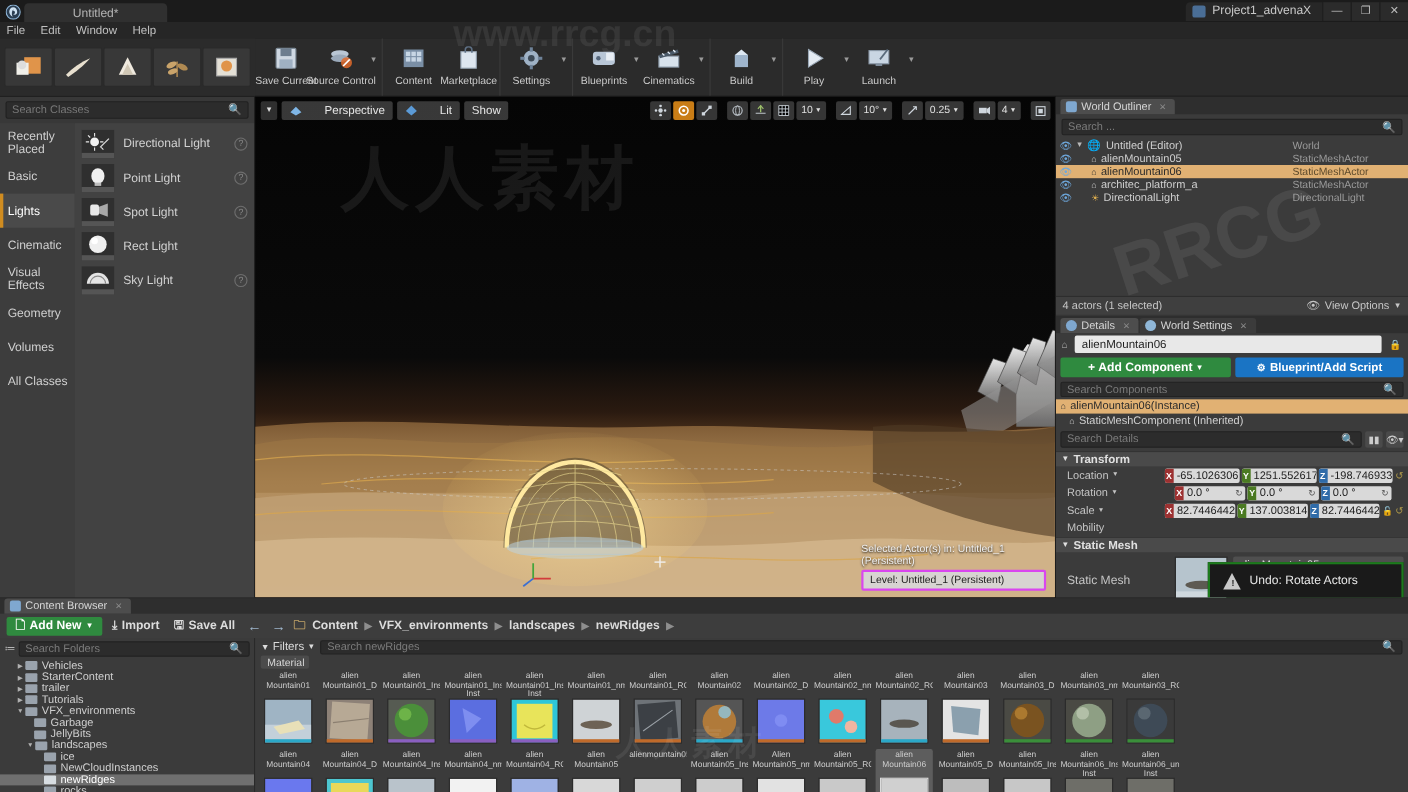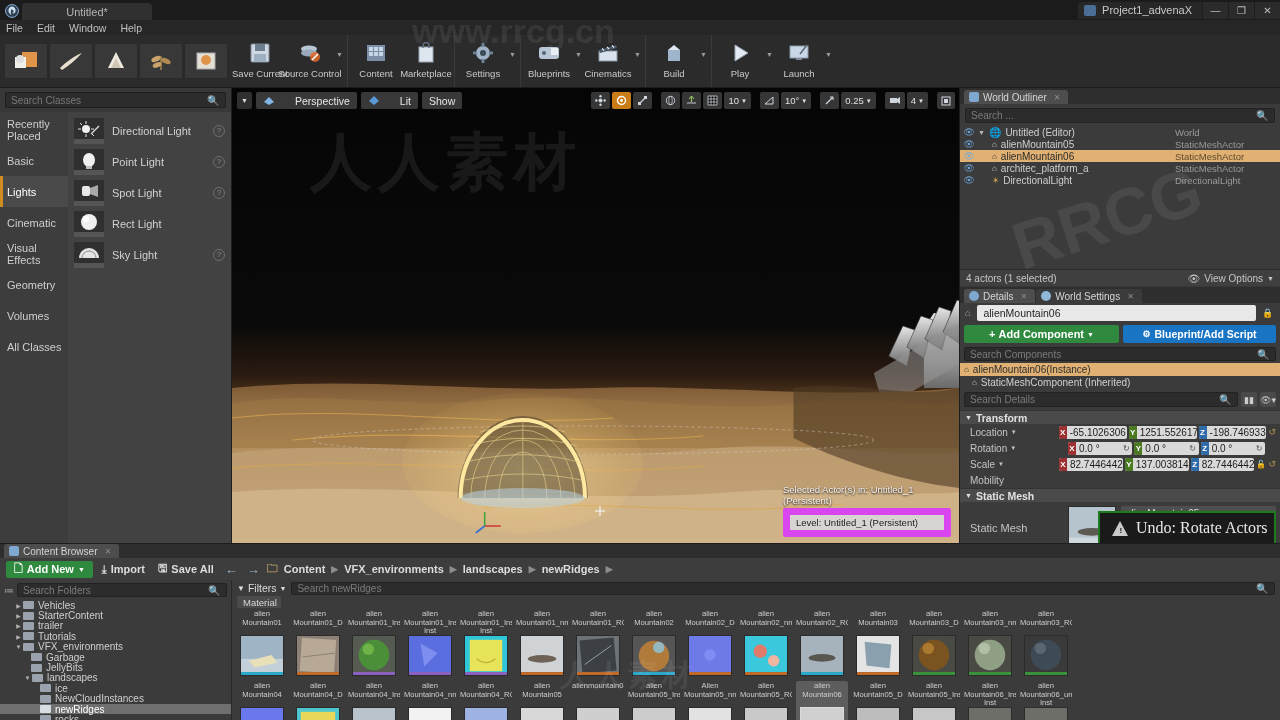--- a/index.html
+++ b/index.html
@@ -55,21 +55,21 @@
   .vp-btn{height:17px;border-radius:2px;background:rgba(120,120,120,.45);display:flex;align-items:center;gap:20px;padding:0 7px;color:#e6e6e6;font-size:10.5px;}
   .vp-caret{width:15px;height:17px;background:rgba(110,110,110,.4);border-radius:2px;display:flex;align-items:center;justify-content:center;font-size:7px;color:#ddd;}
   .vp-right{position:absolute;right:4px;top:4px;display:flex;align-items:center;gap:2px;z-index:6;}
   .vr-b{height:17px;min-width:17px;background:rgba(95,95,95,.55);border-radius:2px;display:flex;align-items:center;justify-content:center;
      padding:0 4px;color:#e0e0e0;font-size:9.5px;gap:2px;}
   .vr-b.on{background:#c97d16;}
   .vr-sep{width:5px;}
   .vp-scene{position:absolute;inset:0;}
   .statusline{position:absolute;right:8px;bottom:6px;width:168px;z-index:6;}
   .sl1{color:#f0f0f0;font-size:9.5px;text-shadow:0 1px 2px #000;text-align:left;}
-  .sl2{margin-top:2px;background:rgba(215,215,215,.92);color:#1c1c1c;font-size:9.5px;border-radius:2px;padding:2px 6px;border:7px solid #d946ef;}
+  .sl2{margin-top:2px;background:rgba(215,215,215,.92);color:#1c1c1c;font-size:9.5px;border-radius:2px;padding:2px 6px;border:2px solid #d946ef;}
 
   
   .rightcol{width:320px;background:#383838;display:flex;flex-direction:column;}
   .paneltabs{height:16px;background:#2e2e2e;display:flex;align-items:flex-end;gap:1px;padding-left:4px;}
   .ptab{height:14px;background:#444;border-top-left-radius:3px;border-top-right-radius:3px;display:flex;align-items:center;
     gap:4px;padding:0 8px 0 5px;font-size:10px;color:#d5d5d5;}
   .ptab.active{background:#4d4d4d;}
   .ptab .x{color:#8a8a8a;font-size:8px;margin-left:3px;}
   .tabicon{width:10px;height:10px;border-radius:2px;}
   .outliner{height:182px;background:#3b3b3b;display:flex;flex-direction:column;}
@@ -115,21 +115,21 @@
   .mob>div.act{background:#d08c20;color:#2c2018;}
   .assetrow{display:flex;align-items:flex-start;padding:4px 4px 4px 0;}
   .assetthumb{width:48px;height:46px;border:1px solid #2b2b2b;margin-left:2px;}
   .assetctl{flex:1;padding-left:5px;}
   .combo{height:14px;background:#4f4f4f;border-radius:2px;display:flex;align-items:center;justify-content:space-between;padding:0 5px;color:#dcdcdc;font-size:10px;}
   .iconline{display:flex;gap:7px;padding:3px 0 0 5px;color:#b6b6b6;font-size:10px;}
   .toast{position:absolute;right:4px;bottom:-2px;width:178px;height:34px;background:#1a1a1a;border:2px solid #1d7a1d;display:flex;align-items:center;gap:7px;padding-left:12px;}
   .toast .warn{width:17px;height:15px;position:relative;}
   .toast .warn:after{content:"";position:absolute;left:0;top:0;border-left:8.5px solid transparent;border-right:8.5px solid transparent;border-bottom:15px solid #c9c9c9;}
   .toast .warn i{position:absolute;left:7.5px;top:5px;color:#1a1a1a;font-style:normal;font-size:8px;font-weight:bold;z-index:2;}
-  .toast .tx{color:#e8e8e8;font-size:16px;font-family:Liberation Serif, serif;}
+  .toast .tx{color:#e8e8e8;font-size:11px;}
 
   
   .cbrowser{height:205px;background:#383838;display:flex;flex-direction:column;border-top:1px solid #1d1d1d;}
   .cb-tabs{height:14px;background:#2e2e2e;display:flex;align-items:flex-end;padding-left:4px;}
   .cb-bar{height:22px;display:flex;align-items:center;gap:5px;padding:0 6px;background:#3d3d3d;}
   .addnew{height:17px;background:#2f8a3f;border-radius:2px;color:#fff;font-size:11px;font-weight:bold;display:flex;align-items:center;gap:4px;padding:0 8px;}
   .cbbtn{display:flex;align-items:center;gap:4px;color:#dcdcdc;font-size:11px;font-weight:bold;padding:0 4px;}
   .navbtn{color:#9fb6cc;font-size:13px;padding:0 2px;}
   .crumb{display:flex;align-items:center;gap:6px;color:#dcdcdc;font-size:11px;font-weight:bold;}
   .crumb .sep{color:#8e8e8e;font-size:9px;}

